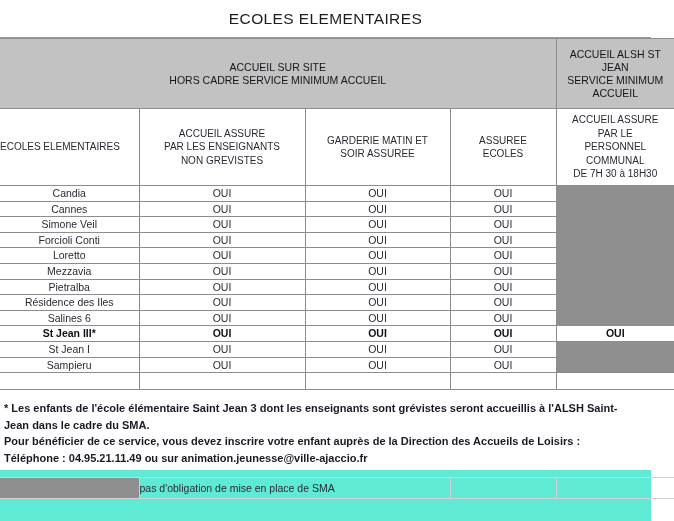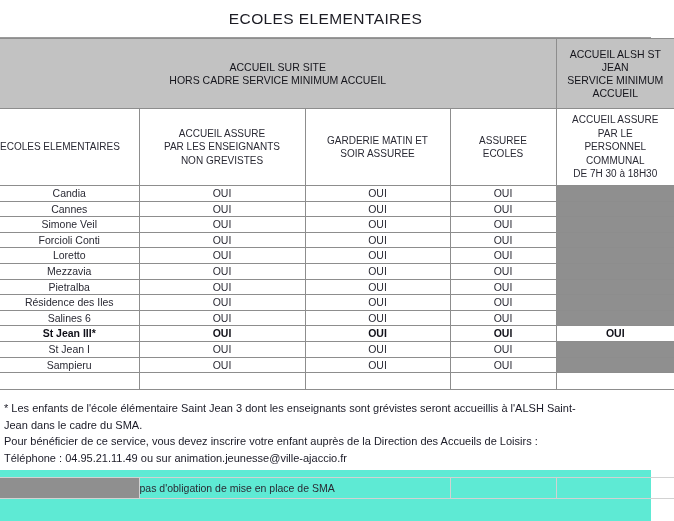--- a/index.html
+++ b/index.html
@@ -106,21 +106,21 @@
   tr.data-row td.school { color: #2a2a34; }
   td.shaded { background: #8f8f8f !important; }
   tr.data-row.bold td { font-weight: bold; color: #101018; }
 
   tr.blank-row td { height: 16px; background: #ffffff; }
 
   
   .notes {
     padding: 10px 4px 4px 4px;
     font-size: 11px;
-    font-weight: normal;
+    font-weight: bold;
     line-height: 16.5px;
     color: #1a1a26;
     background: #ffffff;
   }
   .notes .nline { display: block; white-space: nowrap; }
 
   
   table.legend {
     border-collapse: collapse;
     table-layout: fixed;

